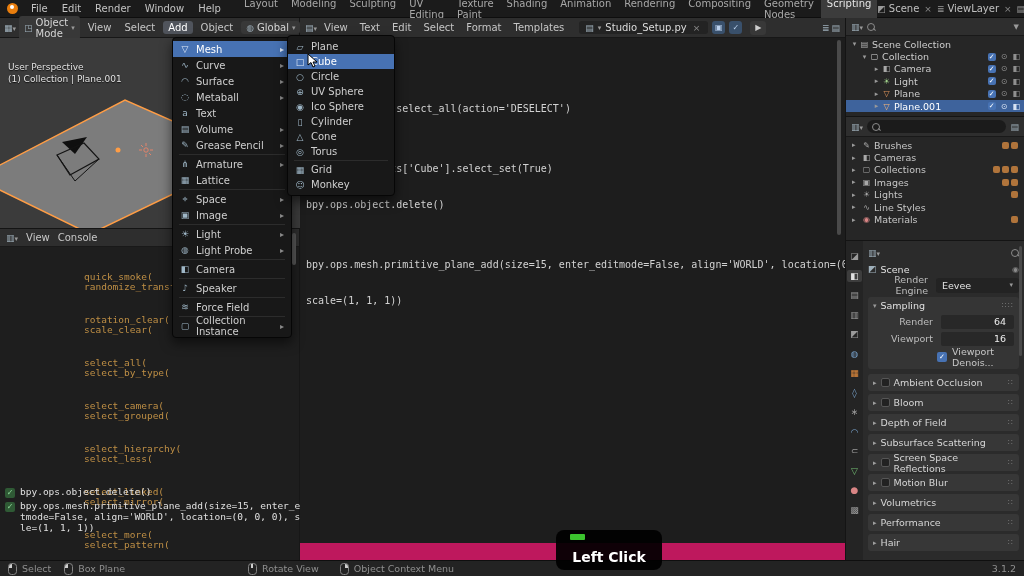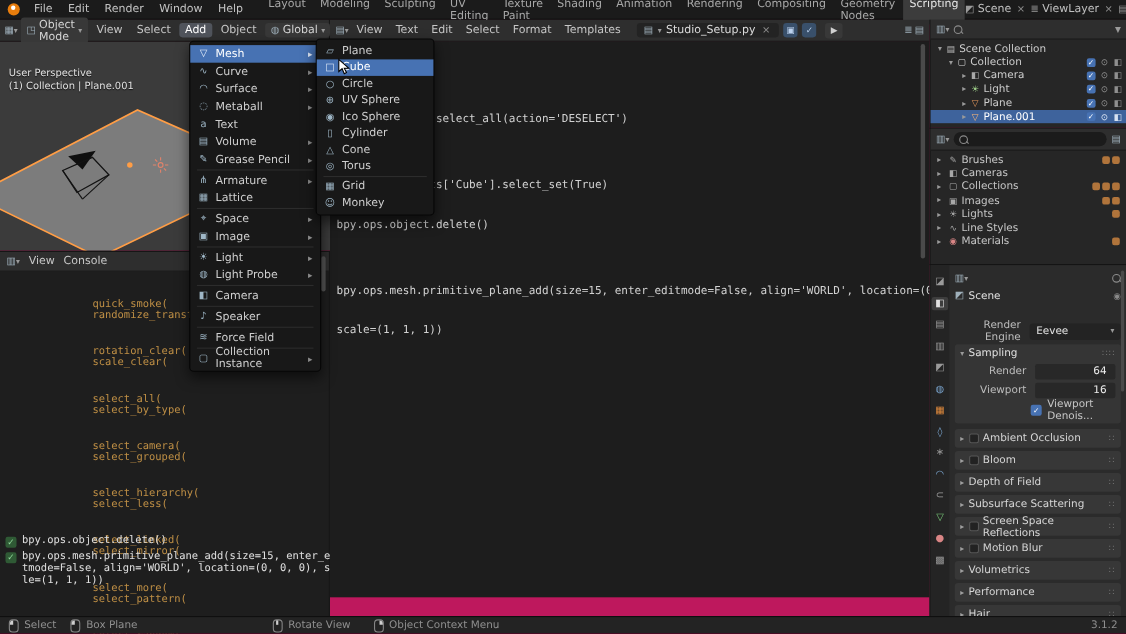--- a/index.html
+++ b/index.html
@@ -419,21 +419,21 @@
     <div class="pmain">
       <div class="prow">
         <span class="hic">▥<span class="caret">▾</span></span>
         <span style="margin-left:auto;" class="lens"></span>
       </div>
       <div class="prow">
         <span class="hic">◩</span>
         <span style="color:#e0e0e0;">Scene</span>
         <span style="margin-left:auto;color:#8a8a8a;font-size:8px;">◉</span>
       </div>
-      <div class="prow" style="margin-top:16px;">
+      <div class="prow" style="margin-top:0;">
         <span class="plabel">Render Engine</span>
         <span class="dropdown">
           <span>Eevee</span>
           <span class="caret">▾</span>
         </span>
       </div>
       <div class="spanel">
         <div class="spanel-h">
           <span class="car caret">▾</span>
           <span>Sampling</span>
@@ -660,14 +660,18 @@
       </div>
     <div class="mitem s">
         <span class="gl">☺</span>
         <span>Monkey</span>
       </div>
   </div>
 
   <svg class="abs cursor" width="12" height="16">
     <polygon points="1,1 1,12 4,9.5 6,14 8,13 6,9 10,9" fill="#fff" stroke="#000" stroke-width="1"></polygon>
   </svg>
+  <div class="abs lctip">
+    <span class="lcgreen"></span>
+    <span class="lctext">Left Click</span>
+  </div>
 
 </div>
 
 </body></html>

